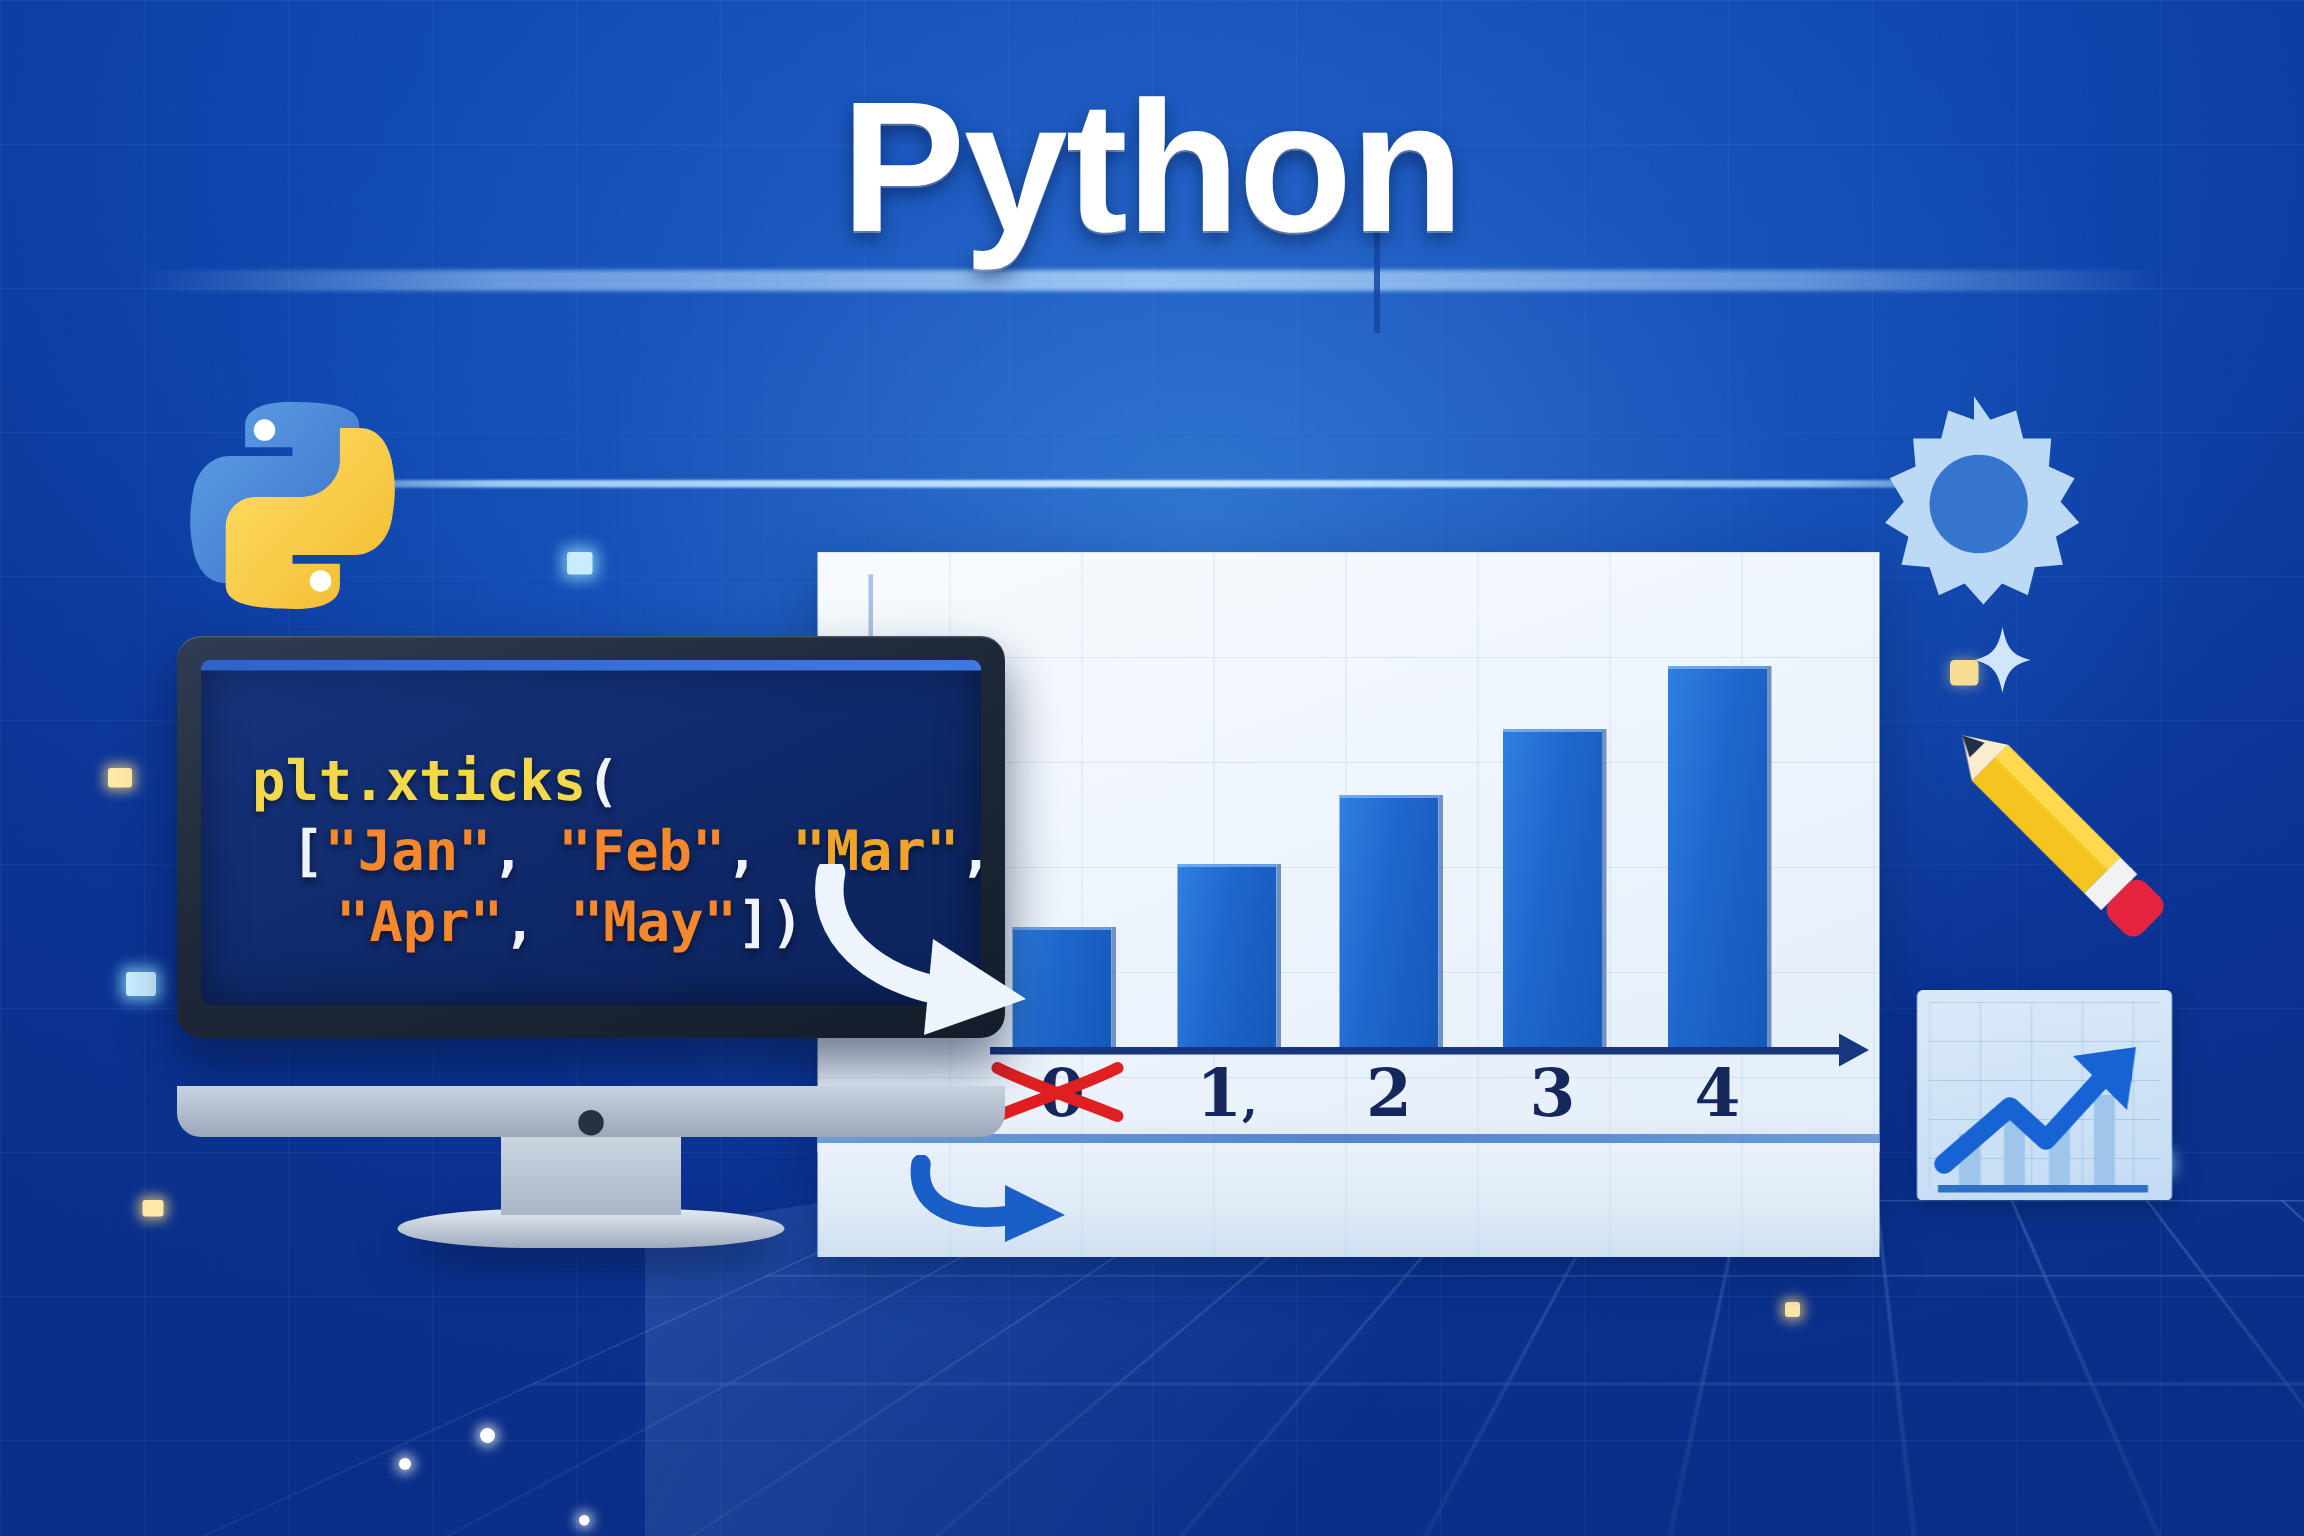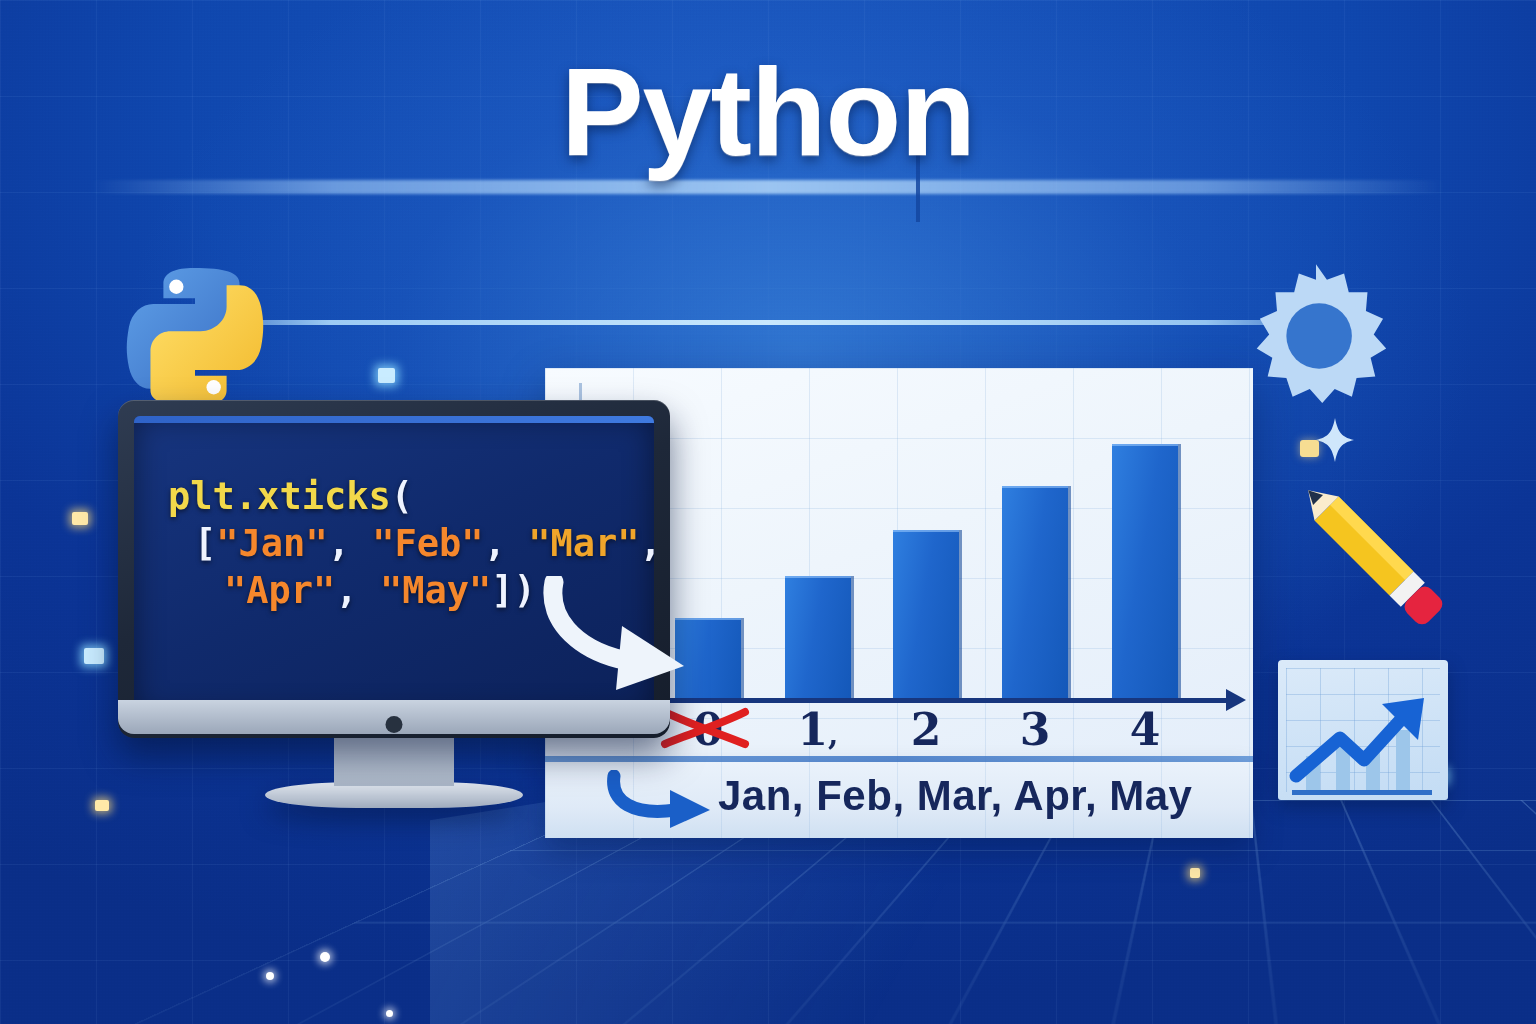--- a/index.html
+++ b/index.html
@@ -80,21 +80,21 @@
   .sub-divider{
     position:absolute;left:160px;right:160px;top:320px;height:5px;
     background:linear-gradient(90deg, rgba(150,210,255,0), rgba(180,225,255,.85) 14%, rgba(210,238,255,.95) 50%, rgba(180,225,255,.8) 86%, rgba(150,210,255,0));
     filter:blur(.6px);
   }
 
   
   .pylogo{position:absolute;left:104px;top:258px;width:182px;height:158px;}
 
   
-  .monitor{position:absolute;left:118px;top:400px;width:552px;height:338px;}
+  .monitor{position:absolute;left:118px;top:424px;width:552px;height:268px;}
   .mon-bezel{
     position:absolute;inset:0;border-radius:16px;
     background:linear-gradient(160deg,#2f3c52 0%,#1e2839 45%,#151d2b 100%);
     box-shadow:0 18px 34px rgba(3,18,55,.55), inset 0 1px 0 rgba(255,255,255,.18);
     padding:14px;
   }
   .mon-screen{
     position:absolute;left:16px;top:16px;right:16px;bottom:22px;border-radius:6px;
     background:linear-gradient(155deg,#17357f 0%,#102a6c 48%,#0c2159 100%);
     box-shadow:inset 0 0 30px rgba(0,0,0,.45), inset 0 2px 0 rgba(120,170,255,.35);
@@ -297,21 +297,20 @@
   </div>
 
   <div class="panel-sep"></div>
   <div class="panel-bottom">
     <div class="pb-grid"></div>
   </div>
   <svg class="blue-arrow" viewBox="0 0 118 58">
     <path d="M10 6 C6 32 30 46 72 40" stroke="#1a5fc8" stroke-width="13" fill="none" stroke-linecap="round"></path>
     <path d="M66 20 L106 40 L66 58 Z" fill="#1a5fc8"></path>
   </svg>
-  <div class="months">Jan, Feb, Mar, Apr, May</div>
 
   <div class="monitor">
     <div class="mon-foot"></div>
     <div class="mon-neck"></div>
     <div class="mon-bezel">
       <div class="mon-screen">
         <div class="code">
           <div class="ln1"><span class="c-fn">plt.xticks</span><span class="c-punct">(</span></div>
           <div class="ln2"><span class="c-punct">[</span><span class="c-str">"Jan"</span><span class="c-punct">, </span><span class="c-str">"Feb"</span><span class="c-punct">, </span><span class="c-str2">"Mar"</span><span class="c-punct">,</span></div>
           <div class="ln3"><span class="c-str">"Apr"</span><span class="c-punct">, </span><span class="c-str">"May"</span><span class="c-punct">])</span></div>

